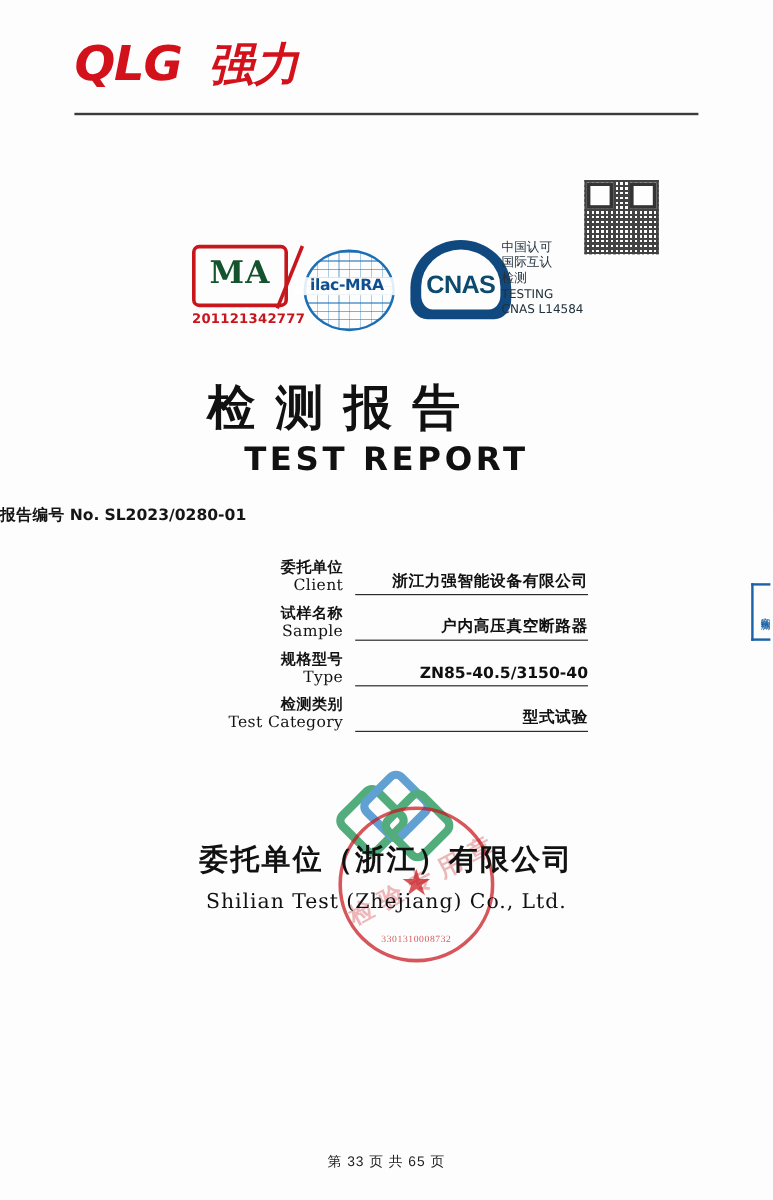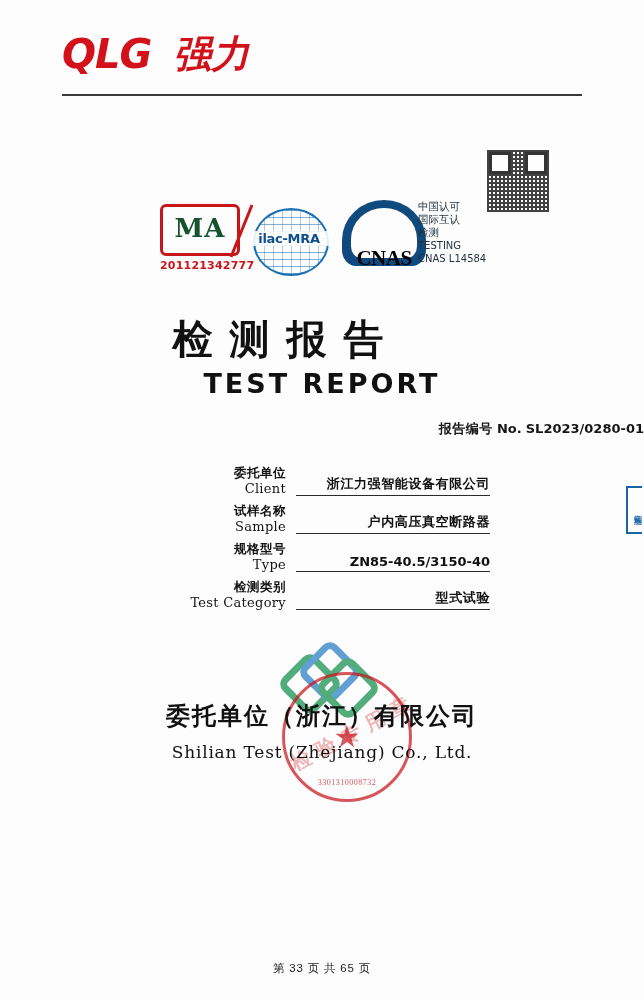--- a/index.html
+++ b/index.html
@@ -195,28 +195,28 @@
     position: absolute;
     left: 9px;
     top: 8px;
     width: 66px;
     height: 50px;
     border-radius: 34px 34px 10px 10px / 32px 32px 12px 12px;
     background: #fdfdfd;
   }
   .cnas-text {
     position: absolute;
-    top: 48px;
+    top: 28px;
     left: 0;
     width: 96px;
-    font-family: Liberation Serif, serif;
+    font-family: Liberation Sans, sans-serif;
     font-weight: bold;
     font-size: 21px;
     letter-spacing: -.5px;
-    color: #000000;
+    color: #0c4a6e;
   }
 
   
   .cnas-side {
     position: absolute;
     left: 418px;
     top: 2px;
     width: 120px;
     font-size: 10.5px;
     line-height: 13px;
@@ -254,21 +254,21 @@
     font-size: 27px;
     letter-spacing: 3px;
     color: #111;
   }
 
   .report-no {
     position: absolute;
     top: 420px;
     left: 0;
     width: 644px;
-    text-align: right;
+    text-align: left;
     font-size: 13px;
     font-weight: bold;
     color: #161616;
     letter-spacing: .5px;
   }
   .report-no .num {
     font-family: "DejaVu Sans", sans-serif;
     font-weight: bold;
     letter-spacing: 0;
   }

